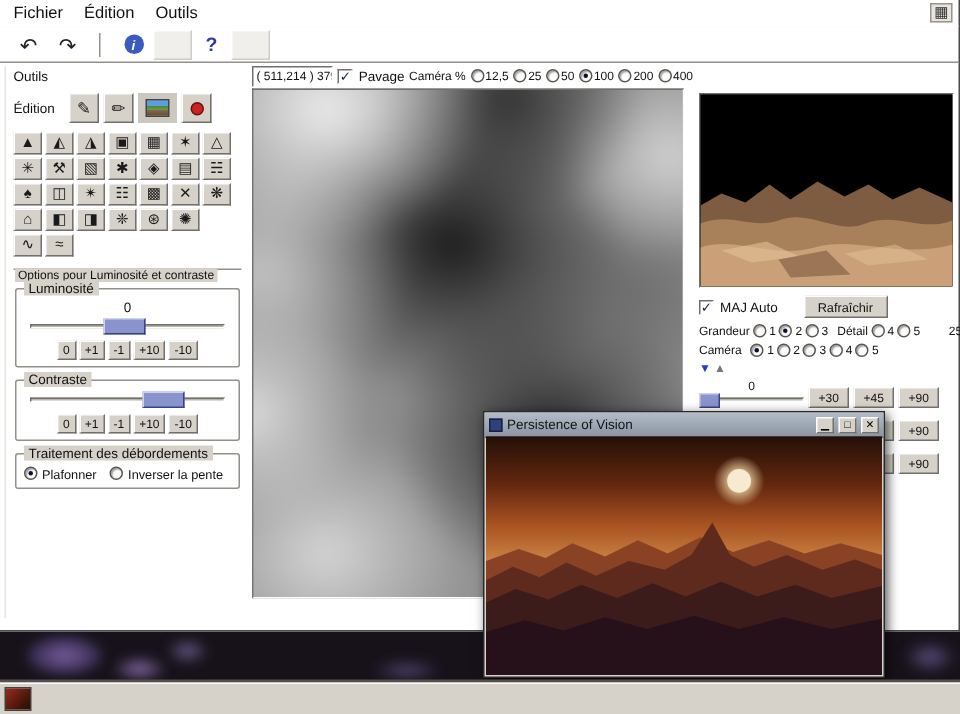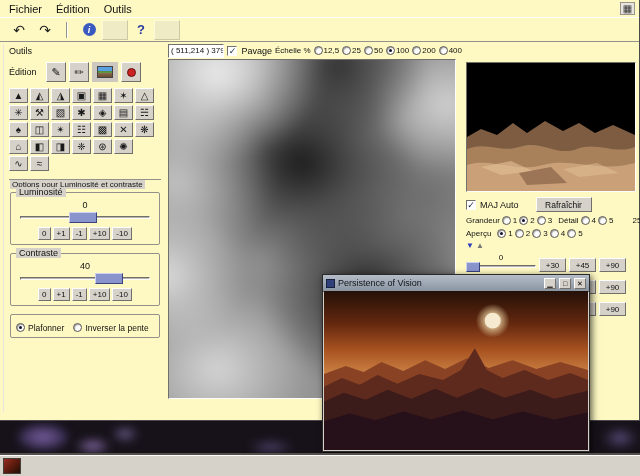--- a/index.html
+++ b/index.html
@@ -9,21 +9,21 @@
 
   
   .flower { position:absolute; border-radius:50%; filter:blur(4px); }
   .f1{left:18px;top:424px;width:50px;height:26px;background:radial-gradient(ellipse,#7a5f9e 0%,#3a2f55 60%,rgba(0,0,0,0) 100%);}
   .f2{left:76px;top:438px;width:34px;height:16px;background:radial-gradient(ellipse,#8a6fae,rgba(42,37,64,0) 80%);}
   .f3{left:112px;top:426px;width:26px;height:16px;background:radial-gradient(ellipse,#6a5f8e,rgba(0,0,0,0) 80%);}
   .f4{left:250px;top:440px;width:42px;height:14px;background:radial-gradient(ellipse,#50456e,rgba(0,0,0,0) 80%);}
   .f5{left:604px;top:428px;width:32px;height:20px;background:radial-gradient(ellipse,#5a4f7e,rgba(0,0,0,0) 80%);}
 
   
-  .app { position:absolute; left:0; top:0; width:640px; height:421px; background:#fef9c3;
+  .app { position:absolute; left:0; top:0; width:640px; height:421px; background:#ffffff;
          border-right:1px solid #4a4a4a; border-bottom:1px solid #4a4a4a; color:#111; }
   .menubar { display:flex; align-items:center; height:17px; padding-left:2px; font-size:11px; }
   .menu-item { padding:1px 7px; }
   .mb-spacer { flex:1; }
   .mb-icon { width:15px; height:13px; margin-right:4px; font-size:10px; line-height:12px; text-align:center;
              color:#333; background:#e8e5df; border:1px solid #9a958c; }
   .toolbar { display:flex; align-items:center; height:25px; border-top:1px solid #fdfdfd;
              border-bottom:1px solid #94908a; padding-left:6px; }
   .tbtn { width:26px; height:20px; display:flex; align-items:center; justify-content:center; font-size:14px; color:#222; }
   .tsep { width:0; height:16px; border-left:1px solid #94908a; border-right:1px solid #fff; margin:0 8px; }
@@ -241,54 +241,54 @@
           <span class="btn mini">0</span>
           <span class="btn mini">+1</span>
           <span class="btn mini">-1</span>
           <span class="btn mini">+10</span>
           <span class="btn mini">-10</span>
         </div>
       </div>
 
       <div class="groupbox">
         <span class="gb-legend">Contraste</span>
-        <div class="gval">40</div>
         <div class="slider">
           <div class="track"></div>
           <div class="handle" style="left:58%"></div>
         </div>
         <div class="minibtns">
           <span class="btn mini">0</span>
           <span class="btn mini">+1</span>
           <span class="btn mini">-1</span>
           <span class="btn mini">+10</span>
           <span class="btn mini">-10</span>
         </div>
       </div>
 
 
       <div class="groupbox">
+        <span class="gb-legend">Traitement des débordements</span>
         <div class="radiorow">
           <span class="radio sel"></span>
           <span>Plafonner</span>
           <span class="radio" style="margin-left:6px"></span>
           <span>Inverser la pente</span>
         </div>
       </div>
 
     </div>
 
     <div class="center">
       <div class="canvas-header">
         <span class="coord-field">( 511,214 ) 37962</span>
         <span class="chkrow" style="margin:0">
           <span class="check">✓</span>
           <span>Pavage</span>
         </span>
-        <span>Échelle %</span>
+        <span>Caméra %</span>
         <span class="radlbl">
             <span class="radio"></span>
             <span>12,5</span>
           </span>
         <span class="radlbl">
             <span class="radio"></span>
             <span>25</span>
           </span>
         <span class="radlbl">
             <span class="radio"></span>
@@ -344,21 +344,21 @@
           <span>3</span>
         <span style="margin-left:4px">Détail</span>
         <span class="radio"></span>
           <span>4</span>
         <span class="radio"></span>
           <span>5</span>
         <span style="margin-left:17px">25 %</span>
       </div>
 
       <div class="tinyrow">
-        <span>Aperçu</span>
+        <span>Caméra</span>
         <span class="radio sel" style="margin-left:4px"></span>
           <span>1</span>
         <span class="radio"></span>
           <span>2</span>
         <span class="radio"></span>
           <span>3</span>
         <span class="radio"></span>
           <span>4</span>
         <span class="radio"></span>
           <span>5</span>

